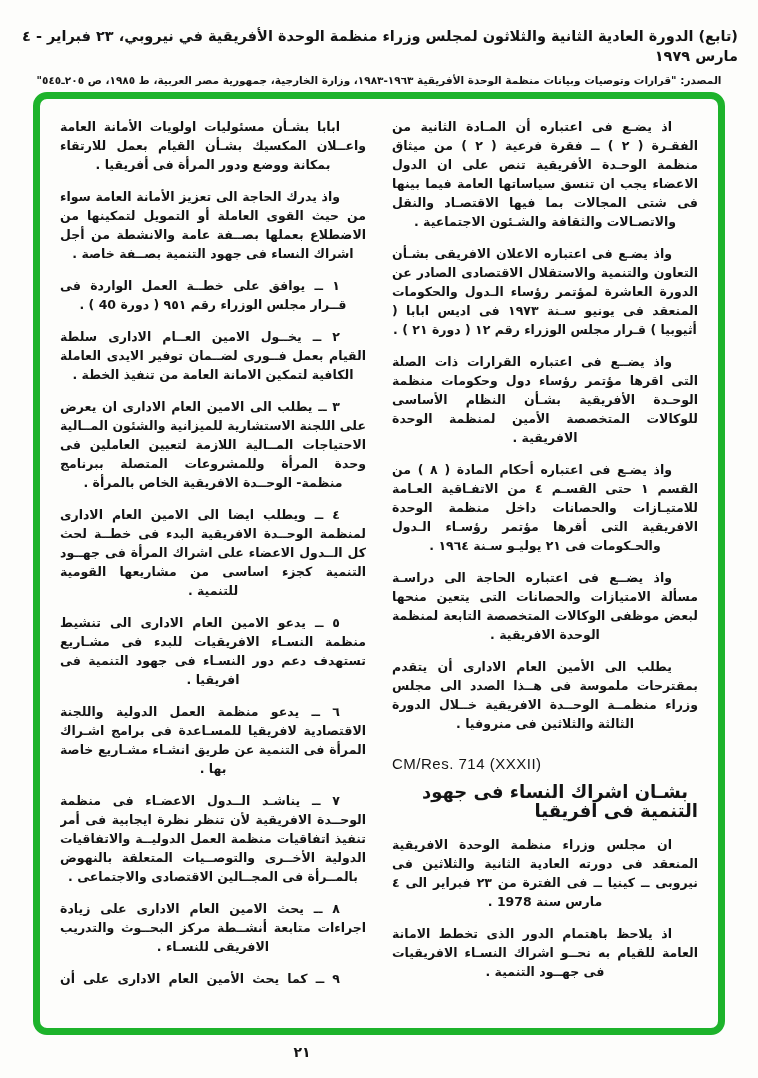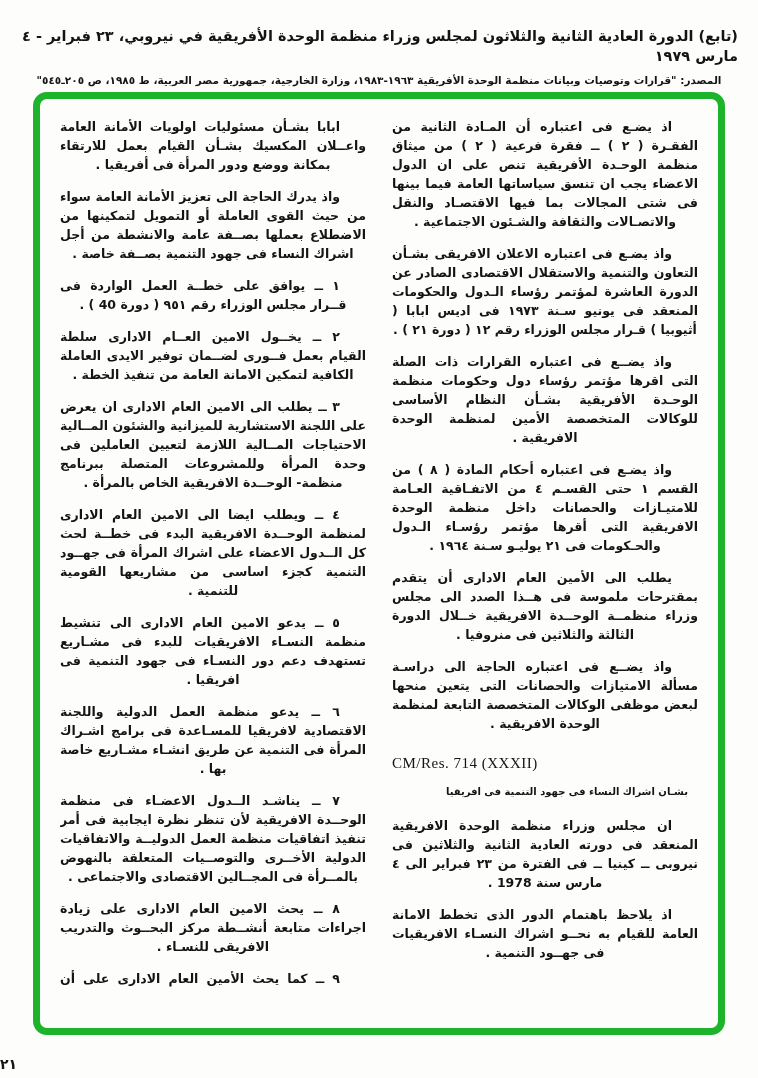--- a/index.html
+++ b/index.html
@@ -45,63 +45,62 @@
     font-size: 12.5px; line-height: 19px;
     font-weight: 600;
     text-align: justify;
     text-align-last: center;
     text-indent: 26px;
     direction: rtl;
   }
 
   .res-ref {
     direction: ltr; text-align: left;
-    font-family: Liberation Serif, serif;
+    font-family: Liberation Sans, sans-serif;
     font-size: 15px; font-weight: normal;
     margin: 22px 0 10px 0; text-indent: 0;
     letter-spacing: 0.5px;
   }
   .decision-title {
     text-align: center; font-weight: bold;
     font-size: 15px; margin: 18px 0 16px 0;
   }
   .decision-subject {
     direction: rtl; text-align: right;
-    font-weight: bold; font-size: 10px;
+    font-weight: bold; font-size: 18px;
     margin: 0 0 15px 0; text-indent: 10px; line-height: 19px;
   }
 
   
   .footer {
     position: absolute; left: 0; top: 1044px; width: 604px;
-    text-align: left; font-weight: bold; font-size: 14px;
+    text-align: center; font-weight: bold; font-size: 14px;
     direction: rtl;
-    margin-top: 12px;
   }
 </style>
 </head>
 <body>
 
 <div class="page">
 
   <div class="header">
     <div class="line1">(تابع) الدورة العادية الثانية والثلاثون لمجلس وزراء منظمة الوحدة الأفريقية في نيروبي، ٢٣ فبراير - ٤ مارس ١٩٧٩</div>
     <div class="line2">المصدر: "قرارات وتوصيات وبيانات منظمة الوحدة الأفريقية ١٩٦٣-١٩٨٣، وزارة الخارجية، جمهورية مصر العربية، ط ١٩٨٥، ص ٢٠٥ـ٥٤٥"</div>
   </div>
 
   <div class="frame" style="border-color: rgb(29, 179, 43);">
     <div class="frame-inner">
 
       <div class="col">
         <p>اذ يضـع فى اعتباره أن المـادة الثانية من الفقـرة ( ٢ ) ــ فقرة فرعية ( ٢ ) من ميثاق منظمة الوحـدة الأفريقية تنص على ان الدول الاعضاء يجب ان تنسق سياساتها العامة فيما بينها فى شتى المجالات بما فيها الاقتصـاد والنقل والاتصـالات والثقافة والشـئون الاجتماعية .</p>
         <p>واذ يضـع فى اعتباره الاعلان الافريقى بشـأن التعاون والتنمية والاستقلال الاقتصادى الصادر عن الدورة العاشرة لمؤتمر رؤساء الـدول والحكومات المنعقد فى يونيو سـنة ١٩٧٣ فى اديس ابابا ( أثيوبيا ) قـرار مجلس الوزراء رقم ١٢ ( دورة ٢١ ) .</p>
         <p>واذ يضــع فى اعتباره القرارات ذات الصلة التى اقرها مؤتمر رؤساء دول وحكومات منظمة الوحـدة الأفريقية بشـأن النظام الأساسى للوكالات المتخصصة الأمين لمنظمة الوحدة الافريقية .</p>
         <p>واذ يضـع فى اعتباره أحكام المادة ( ٨ ) من القسم ١ حتى القسـم ٤ من الاتفـاقية العـامة للامتيـازات والحصانات داخل منظمة الوحدة الافريقية التى أقرها مؤتمر رؤسـاء الـدول والحـكومات فى ٢١ يوليـو سـنة ١٩٦٤ .</p>
+        <p>واذ يضــع فى اعتباره الحاجة الى دراسـة مسألة الامتيازات والحصانات التى يتعين منحها لبعض موظفى الوكالات المتخصصة التابعة لمنظمة الوحدة الافريقية .</p>
         <p>يطلب الى الأمين العام الادارى أن يتقدم بمقترحات ملموسة فى هــذا الصدد الى مجلس وزراء منظمــة الوحــدة الافريقية خــلال الدورة الثالثة والثلاثين فى منروفيا .</p>
-        <p>واذ يضــع فى اعتباره الحاجة الى دراسـة مسألة الامتيازات والحصانات التى يتعين منحها لبعض موظفى الوكالات المتخصصة التابعة لمنظمة الوحدة الافريقية .</p>
 
         <div class="res-ref">CM/Res. 714 (XXXII)</div>
 
 
         <div class="decision-subject">بشـان اشراك النساء فى جهود التنمية فى افريقيا</div>
 
         <p>ان مجلس وزراء منظمة الوحدة الافريقية المنعقد فى دورته العادية الثانية والثلاثين فى نيروبى ــ كينيا ــ فى الفترة من ٢٣ فبراير الى ٤ مارس سنة 1978 .</p>
         <p>اذ يلاحظ باهتمام الدور الذى تخطط الامانة العامة للقيام به نحــو اشراك النسـاء الافريقيات فى جهــود التنمية .</p>
 
       </div>

